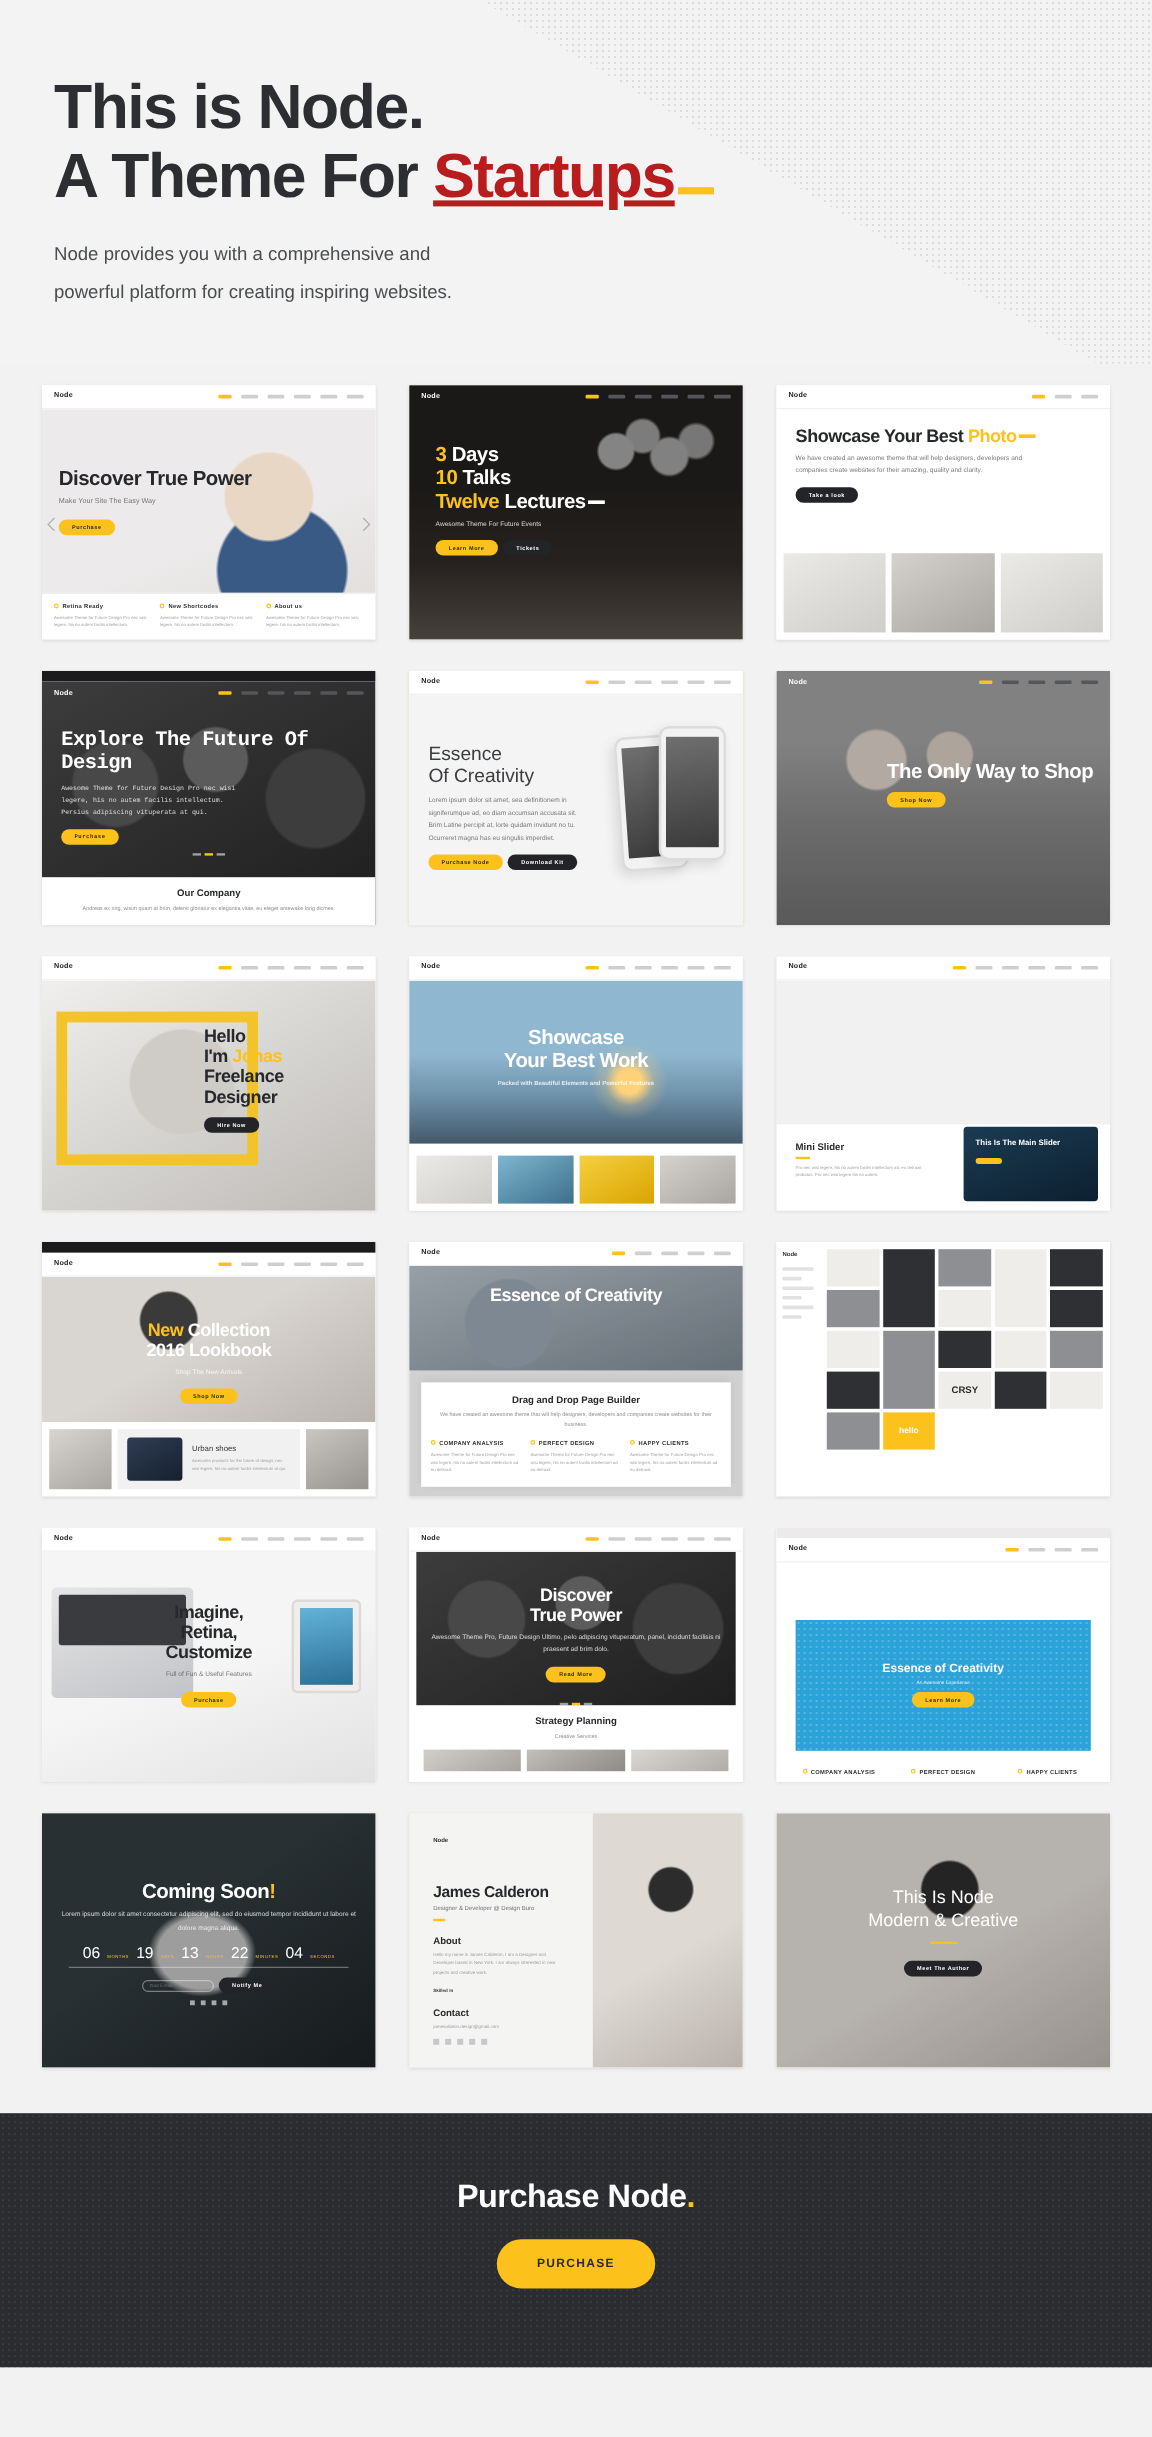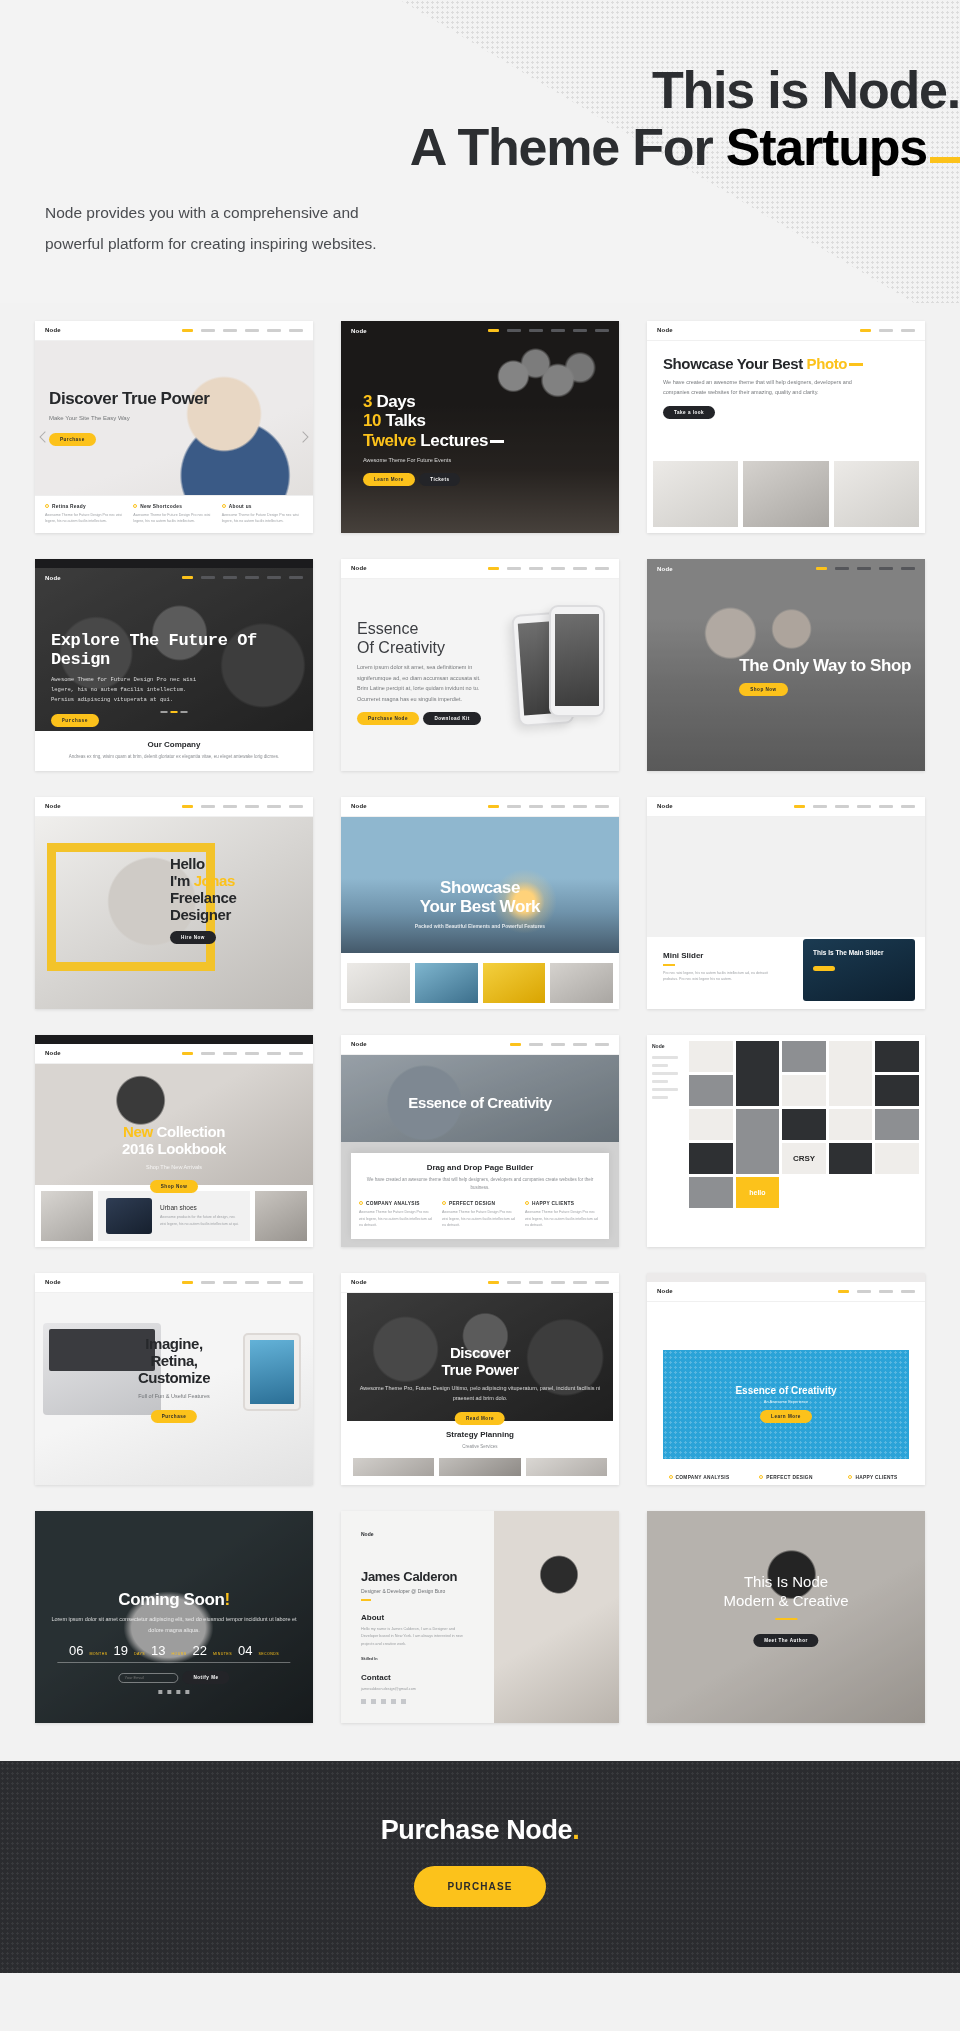--- a/index.html
+++ b/index.html
@@ -30,23 +30,22 @@
     clip-path: polygon(100% 0, 100% 100%, 0 0);
     pointer-events: none;
   }
   .hero-inner { position: relative; z-index: 2; }
   .hero-title {
     font-size: 52px;
     line-height: 1.10;
     font-weight: 700;
     letter-spacing: -1.2px;
     color: #2c2e31;
-    text-align: right;
-  }
-  .hero-title .accent { color: #000000; }
+  }
+  .hero-title .accent { color: #b91c1c; text-decoration: underline; }
   .hero-title .caret {
     display: inline-block;
     width: 30px; height: 6px;
     background: #fcc21b;
     vertical-align: 2px;
     margin-left: 3px;
   }
   .hero-sub {
     margin-top: 22px;
     font-size: 15.5px;
@@ -164,21 +163,21 @@
   }
 
   .scrim { position: absolute; inset: 0; background: rgba(0,0,0,.34); }
   .scrim.soft { background: rgba(0,0,0,.18); }
 
   
   .t-hero { position: absolute; z-index: 3; }
   .t-h1 { font-weight: 700; line-height: 1.14; letter-spacing: -.4px; }
   .t-h1.lg { font-size: 17px; }
   .t-h1.md { font-size: 15px; }
-  .t-h1.white { color: #fff; margin-top: 23px; }
+  .t-h1.white { color: #fff; }
   .t-h1.dark { color: #26282b; }
   .t-h1 .y { color: #fcc21b; }
   .t-p { font-size: 5.5px; line-height: 1.9; margin-top: 5px; opacity: .8; }
   .t-p.white { color: #fff; }
   .t-p.dark { color: #55585c; }
   .t-btn {
     display: inline-block;
     margin-top: 8px;
     background: #fcc21b;
     color: #2b2b2b;

